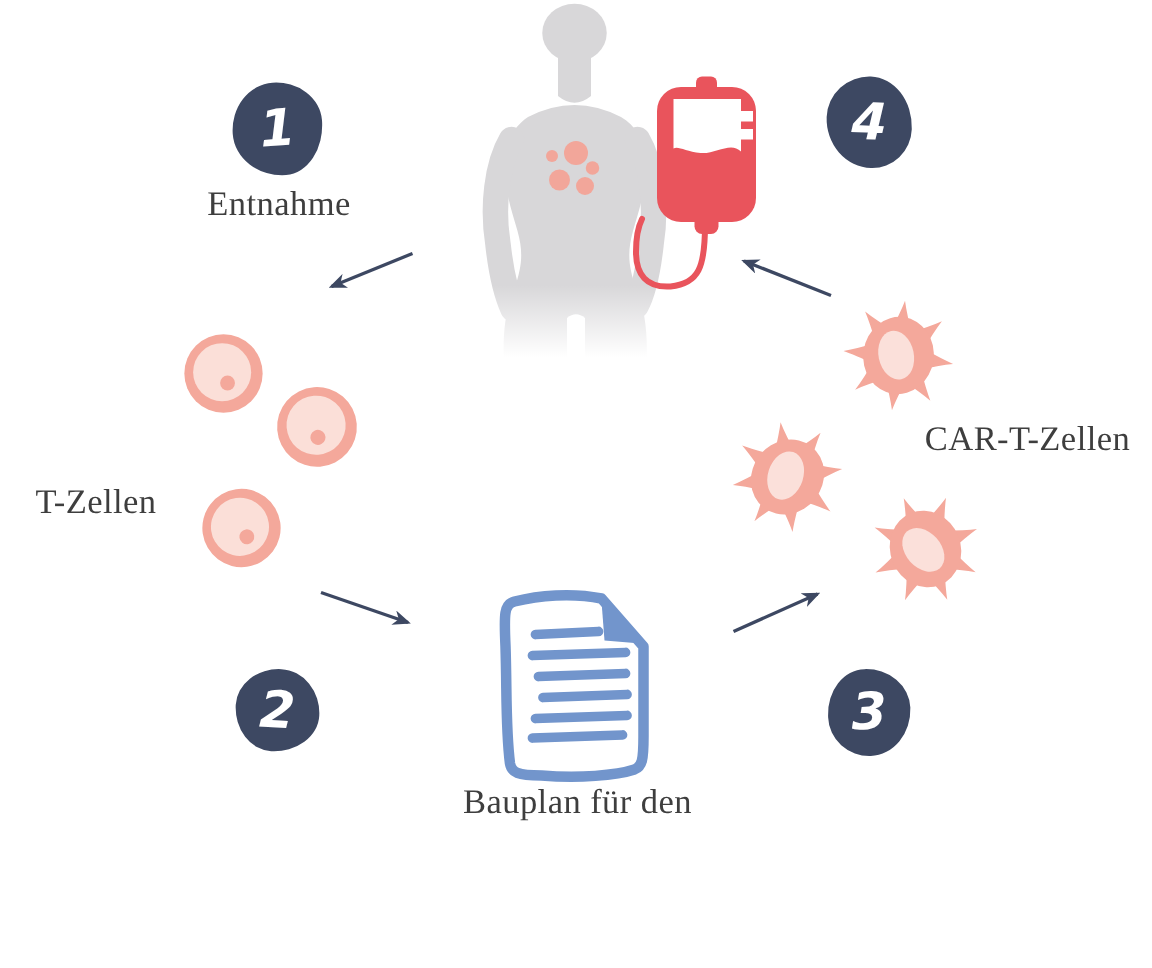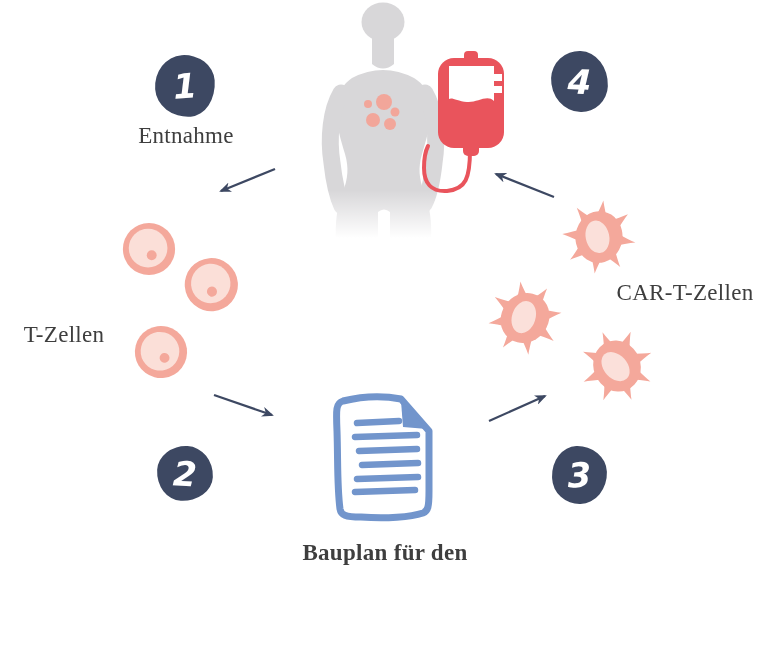--- a/index.html
+++ b/index.html
@@ -128,17 +128,17 @@
   <div class="badge b3">
     <span>3</span>
   </div>
   <div class="badge b4">
     <span>4</span>
   </div>
 
   <div class="lbl" style="left:105px;top:123px;width:162px;">Entnahme</div>
   <div class="lbl" style="left:0px;top:281px;width:128px;margin-top:41px;">T-Zellen</div>
   <div class="lbl" style="left:606px;top:280px;width:158px;">CAR-T-Zellen</div>
-  <div class="lbl twoline" style="left:204px;top:538px;width:362px;font-weight:bold;">
+  <div class="lbl twoline" style="left:204px;top:520px;width:362px;">
     <span>Bauplan für den</span><br>
   </div>
 
 </div>
 
 </body></html>

